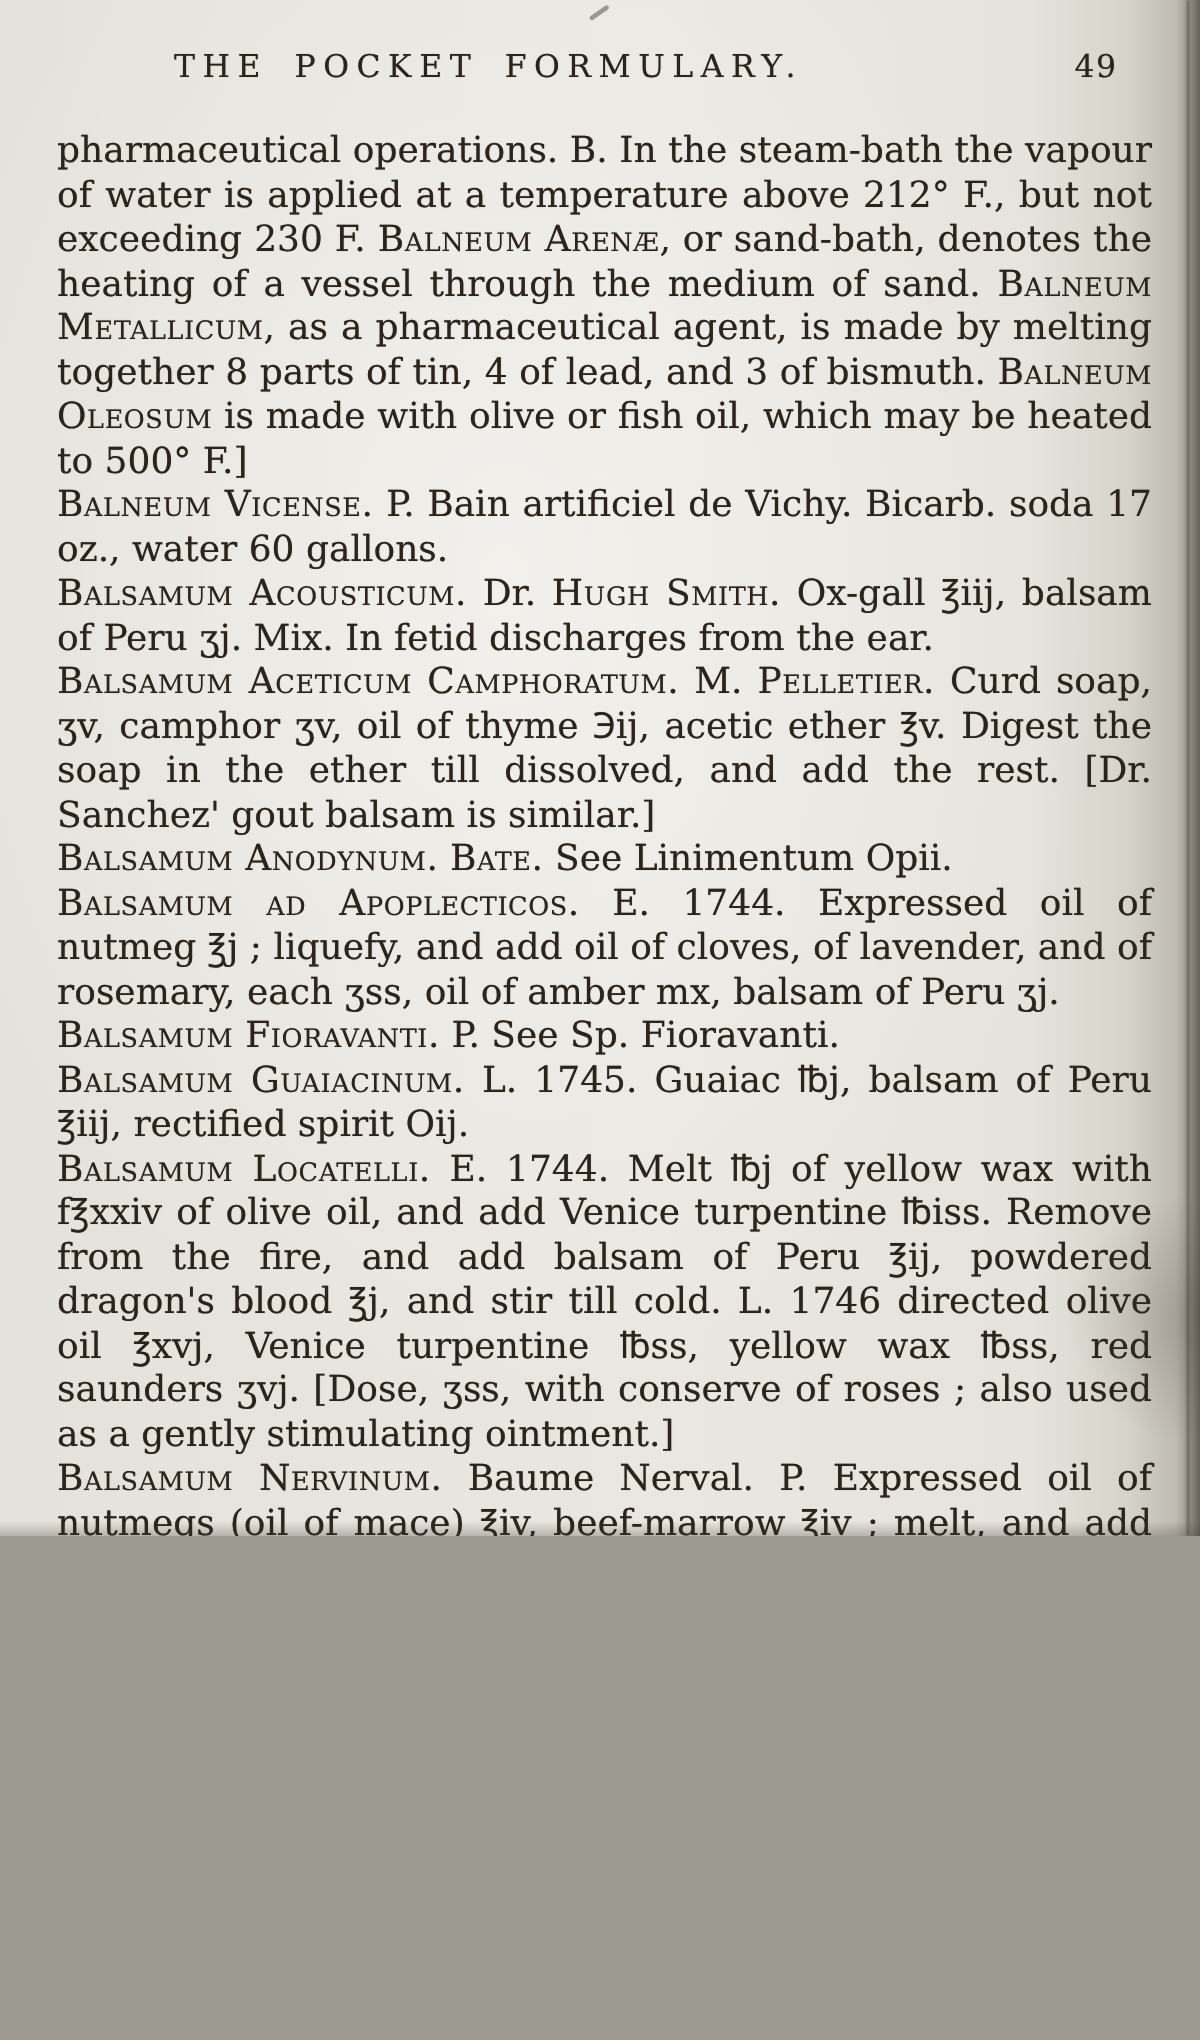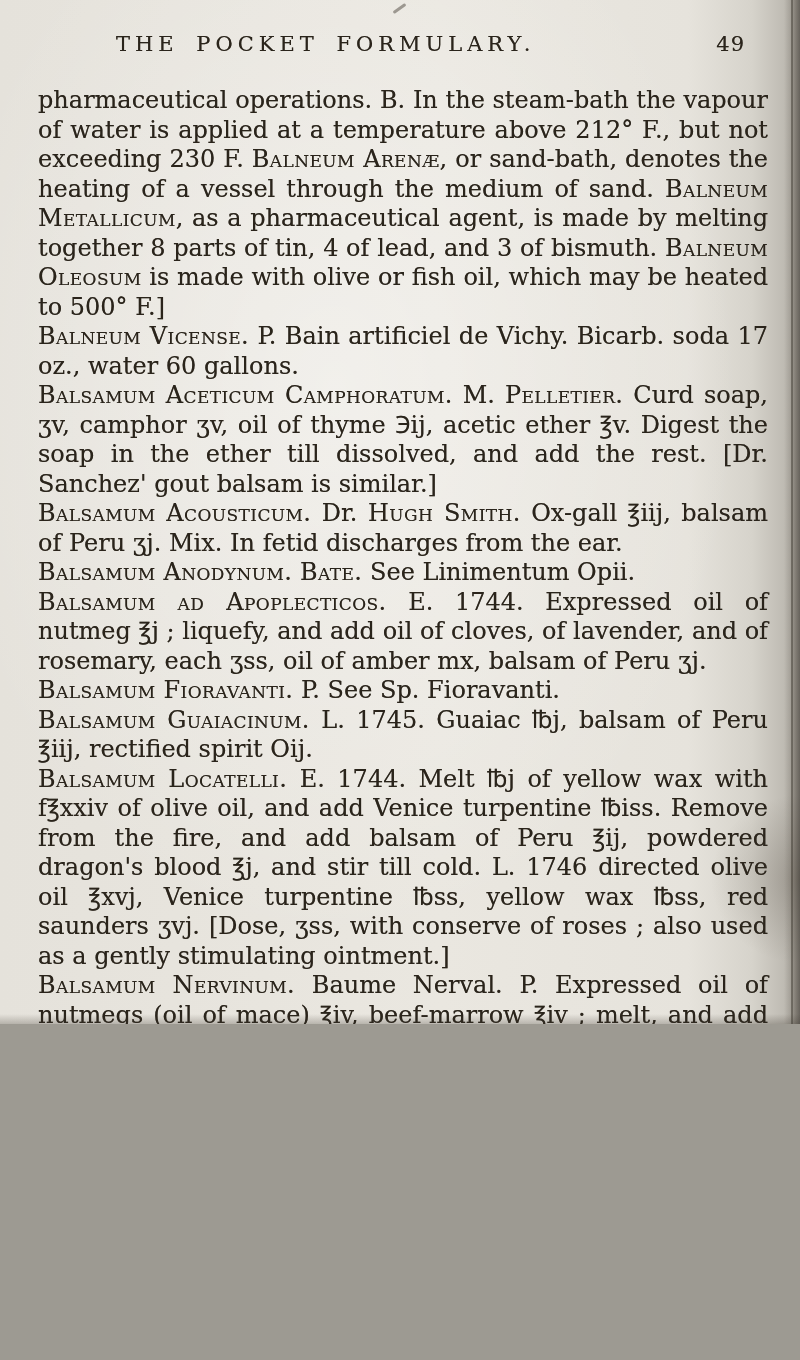--- a/index.html
+++ b/index.html
@@ -55,22 +55,22 @@
   <div class="top-mark"></div>
 
   <div class="running-head">
     <span class="head-title">THE POCKET FORMULARY.</span>
     <span class="page-number">49</span>
   </div>
 
   <div class="body-text">
       <p class="entry"><span class="s-plain">pharmaceutical operations. B. In the steam-bath the vapour of water is applied at a temperature above 212° F., but not exceeding 230 F. </span><span class="s-smallcaps">Balneum Arenæ</span><span class="s-plain">, or sand-bath, denotes the heating of a vessel through the medium of sand. </span><span class="s-smallcaps">Balneum Metallicum</span><span class="s-plain">, as a pharmaceutical agent, is made by melting together 8 parts of tin, 4 of lead, and 3 of bismuth. </span><span class="s-smallcaps">Balneum Oleosum</span><span class="s-plain"> is made with olive or fish oil, which may be heated to 500° F.]</span></p>
       <p class="entry"><span class="s-smallcaps">Balneum Vicense.</span><span class="s-plain"> P. </span><span class="s-italic">Bain artificiel de Vichy.</span><span class="s-plain"> Bicarb. soda 17 oz., water 60 gallons.</span></p>
+      <p class="entry"><span class="s-smallcaps">Balsamum Acousticum.</span><span class="s-plain"> Dr. </span><span class="s-smallcaps">Hugh Smith.</span><span class="s-plain"> Ox-gall ℥iij, balsam of Peru ʒj. Mix. In fetid discharges from the ear.</span></p>
       <p class="entry"><span class="s-smallcaps">Balsamum Aceticum Camphoratum.</span><span class="s-plain"> M. </span><span class="s-smallcaps">Pelletier.</span><span class="s-plain"> Curd soap, ʒv, camphor ʒv, oil of thyme ℈ij, acetic ether ℥v. Digest the soap in the ether till dissolved, and add the rest. [Dr. Sanchez' gout balsam is similar.]</span></p>
-      <p class="entry"><span class="s-smallcaps">Balsamum Acousticum.</span><span class="s-plain"> Dr. </span><span class="s-smallcaps">Hugh Smith.</span><span class="s-plain"> Ox-gall ℥iij, balsam of Peru ʒj. Mix. In fetid discharges from the ear.</span></p>
       <p class="entry"><span class="s-smallcaps">Balsamum Anodynum.</span><span class="s-plain"> </span><span class="s-smallcaps">Bate.</span><span class="s-plain"> See Linimentum Opii.</span></p>
       <p class="entry"><span class="s-smallcaps">Balsamum ad Apoplecticos.</span><span class="s-plain"> E. 1744. Expressed oil of nutmeg ℥j ; liquefy, and add oil of cloves, of lavender, and of rosemary, each ʒss, oil of amber mx, balsam of Peru ʒj.</span></p>
       <p class="entry"><span class="s-smallcaps">Balsamum Fioravanti.</span><span class="s-plain"> P. See Sp. Fioravanti.</span></p>
       <p class="entry"><span class="s-smallcaps">Balsamum Guaiacinum.</span><span class="s-plain"> L. 1745. Guaiac ℔j, balsam of Peru ℥iij, rectified spirit Oij.</span></p>
       <p class="entry"><span class="s-smallcaps">Balsamum Locatelli.</span><span class="s-plain"> E. 1744. Melt ℔j of yellow wax with f℥xxiv of olive oil, and add Venice turpentine ℔iss. Remove from the fire, and add balsam of Peru ℥ij, powdered dragon's blood ℥j, and stir till cold. L. 1746 directed olive oil ℥xvj, Venice turpentine ℔ss, yellow wax ℔ss, red saunders ʒvj. [Dose, ʒss, with conserve of roses ; also used as a gently stimulating ointment.]</span></p>
       <p class="entry"><span class="s-smallcaps">Balsamum Nervinum.</span><span class="s-plain"> </span><span class="s-italic">Baume Nerval.</span><span class="s-plain"> P. Expressed oil of nutmegs (oil of mace) ℥iv, beef-marrow ℥iv ; melt, and add oil of rosemary ʒij, oil of cloves ʒj, balsam of Tolu ʒij, camphor ʒj, dissolved in alcohol ℥iv.</span></p>
       <p class="entry"><span class="s-smallcaps">Balsamum ad Perniones.</span><span class="s-plain"> </span><span class="s-smallcaps">Bicarb.</span><span class="s-plain"> Camphor ʒj, tincture</span></p>
     </div>
 
   <span class="signature">4</span>

